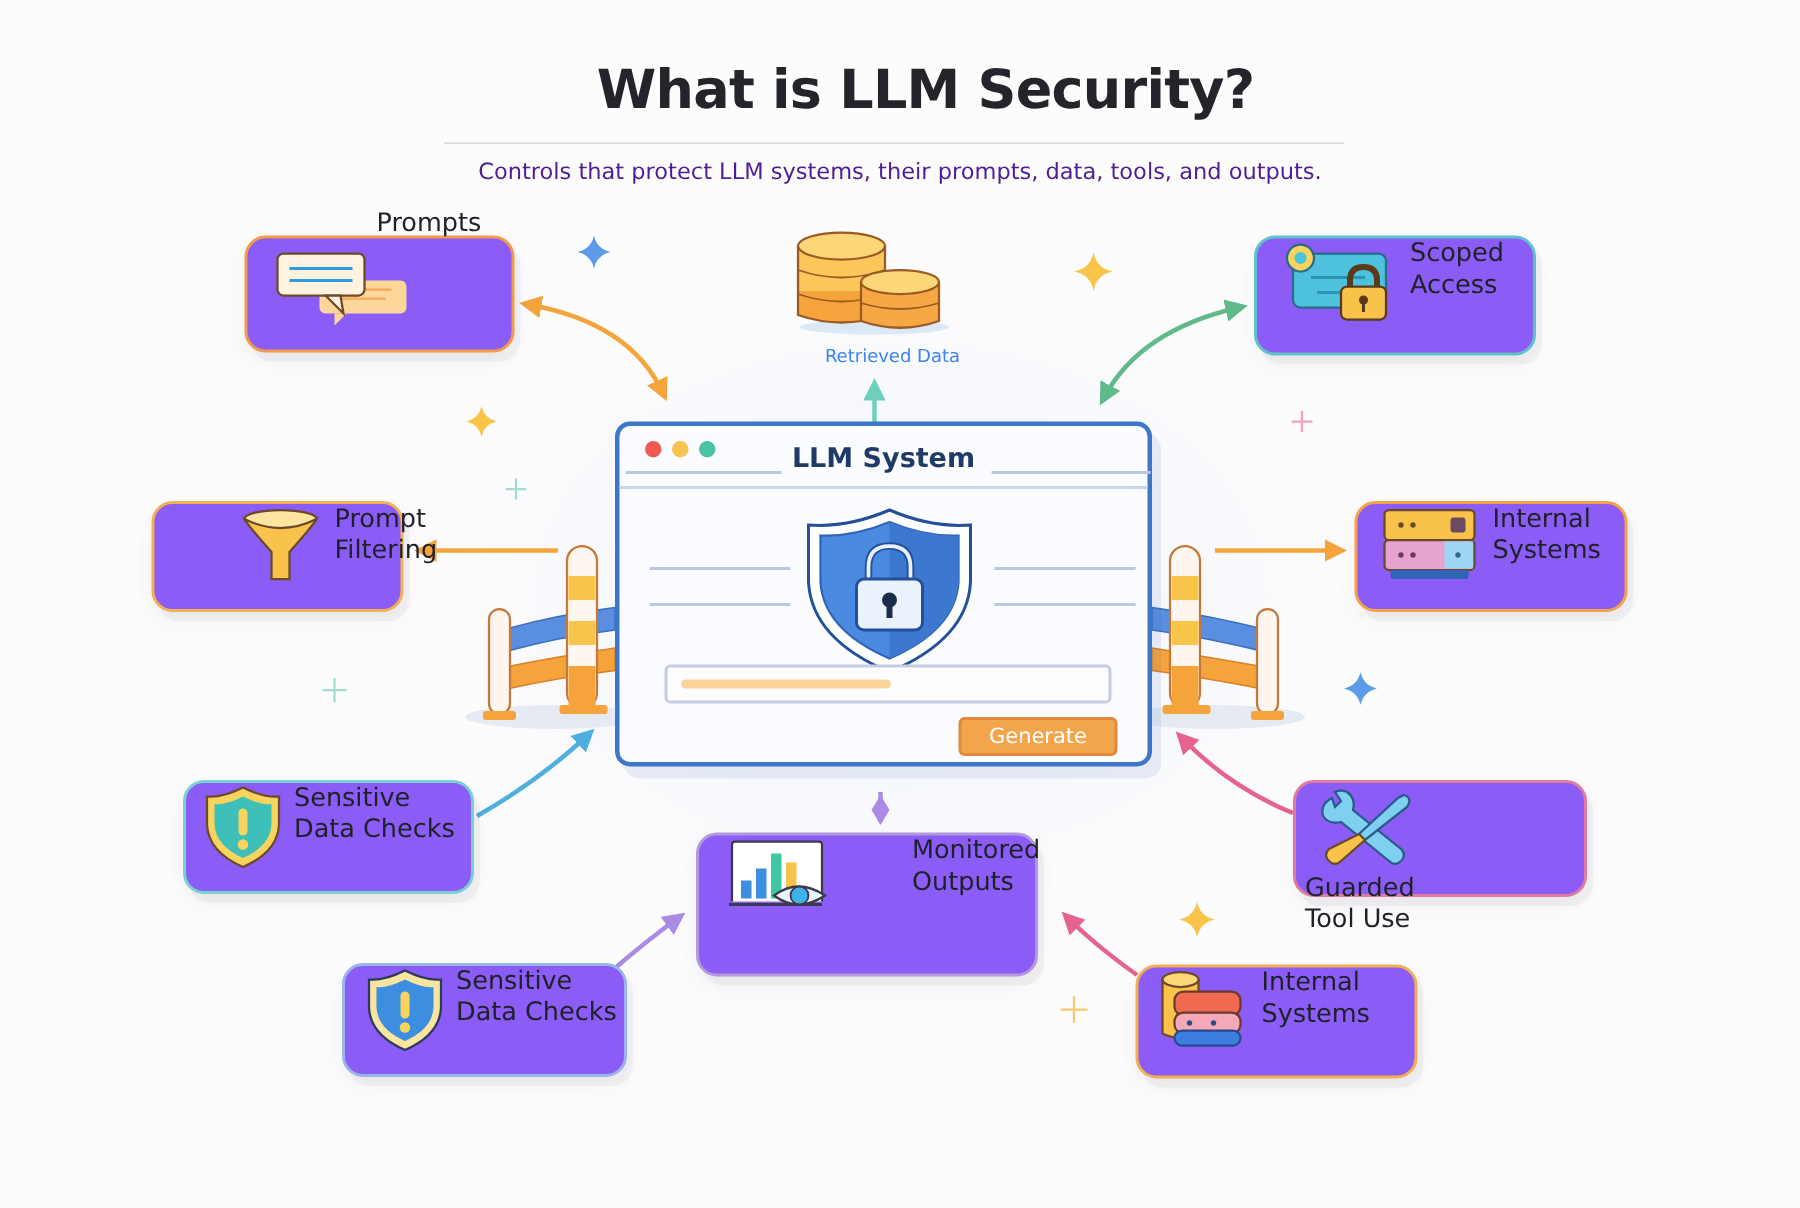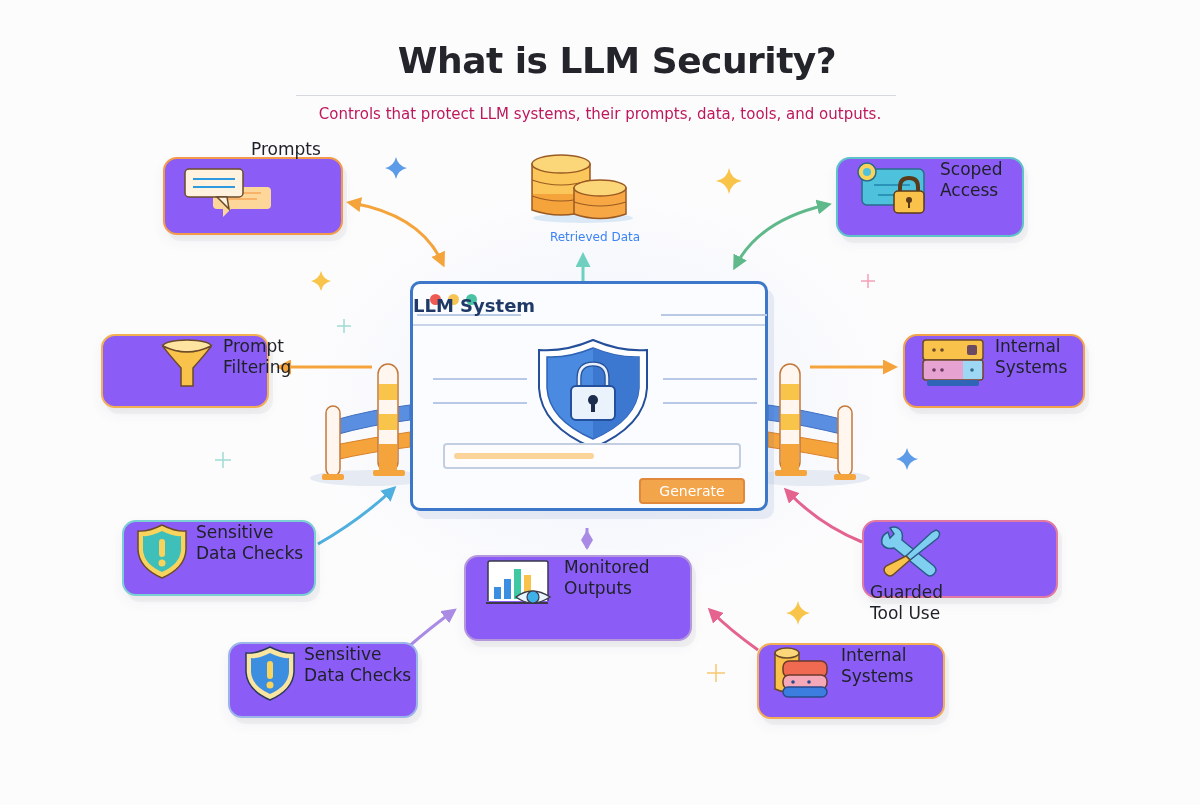--- a/index.html
+++ b/index.html
@@ -17,42 +17,42 @@
   }
   .title {
     position: absolute; left: 0; width: 1200px; top: 40px; text-align: center;
     font-size: 36px; font-weight: bold; color: #23252b; letter-spacing: -0.5px; padding-left: 34px;
   }
   .title-rule {
     position: absolute; left: 296px; top: 95px; width: 600px; height: 1px; background: #d6d9df;
   }
   .subtitle {
     position: absolute; left: 0; width: 1200px; top: 105px; text-align: center;
-    font-size: 15px; color: #be185d;
+    font-size: 15px; color: #4c1d95;
   }
   .card {
     position: absolute; background: #8b5cf6; border: 2px solid; border-radius: 14px;
     box-shadow: 4px 6px 0 rgba(0,0,0,0.04), 0 6px 14px rgba(40,40,60,0.06);
     display: flex; align-items: flex-start;
   }
   .card .icon { flex: 0 0 auto; display: block; }
   .card .label {
     font-size: 17px; line-height: 21px; font-weight: 500; color: #1e2128;
   }
   .label .l { display: block; }
   .svg-layer { position: absolute; left: 0; top: 0; }
   .window {
     position: absolute; left: 410px; top: 281px; width: 358px; height: 230px;
     background: #fbfcff; border: 3px solid #3d77c9; border-radius: 10px;
     box-shadow: 6px 8px 0 rgba(60,100,170,0.10);
   }
   .win-header { position: absolute; left: 0; top: 0; right: 0; height: 42px; border-bottom: 2px solid #c9d6ea; }
   .dot { position: absolute; top: 10px; width: 11px; height: 11px; border-radius: 50%; }
   .win-title {
-    position: absolute; left: 0; right: 0; top: 11px; 
+    position: absolute; left: 0; right: 0; top: 11px; text-align: center;
     font-size: 18px; font-weight: bold; color: #1f3a66;
   }
   .win-title-line { position: absolute; top: 22px; height: 2px; background: #b9c9e3; }
   .text-line { position: absolute; height: 2px; background: #b8c8e6; }
   .win-input {
     position: absolute; left: 30px; top: 159px; width: 298px; height: 26px;
     border: 2px solid #c3cee2; border-radius: 4px; background: #fdfdff;
   }
   .win-input .bar { position: absolute; left: 9px; top: 8px; height: 6px; border-radius: 3px; background: #fbd49a; }
   .generate-btn {
@@ -272,21 +272,21 @@
     <path d="M28,9 Q40,15 47,14 L47,28 Q46,42 28,50 Q10,42 9,28 L9,14 Q16,15 28,9Z" fill="#3ebfba"></path>
     <rect x="25" y="17" width="6" height="18" rx="3" fill="#f9d45c"></rect>
     <circle cx="28" cy="41" r="3.5" fill="#f9d45c"></circle>
   </svg>
   <span class="label" style="margin-left:6px">
     <span class="l">Sensitive</span>
     <span class="l">Data Checks</span>
   </span>
 </div>
 
-<div class="card" style="left:464px;top:555px;width:228px;height:86px;border-color:#b497dc;">
+<div class="card" style="left:464px;top:555px;width:228px;height:96px;border-color:#b497dc;gap:44px;">
   <svg class="icon" width="70" height="56" style="margin-left:20px">
     <path d="M2,44 L2,6 Q2,4 4,4 L60,4 Q62,4 62,6 L62,44" fill="#fff" stroke="#3a3a4a" stroke-width="1.5"></path>
     <rect x="8" y="30" width="7" height="12" fill="#3b8ee0"></rect>
     <rect x="18" y="22" width="7" height="20" fill="#3b8ee0"></rect>
     <rect x="28" y="12" width="7" height="30" fill="#3ec9a2"></rect>
     <rect x="38" y="18" width="7" height="24" fill="#f9c24a"></rect>
     <path d="M0,46 H62" stroke="#3a3a4a" stroke-width="2"></path>
     <path d="M30,40 Q46,28 64,40 Q46,52 30,40Z" fill="#eaf4ff" stroke="#3a3a4a" stroke-width="1.5"></path>
     <circle cx="47" cy="40" r="6" fill="#3fb0e8" stroke="#3a3a4a" stroke-width="1.2"></circle>
   </svg>

